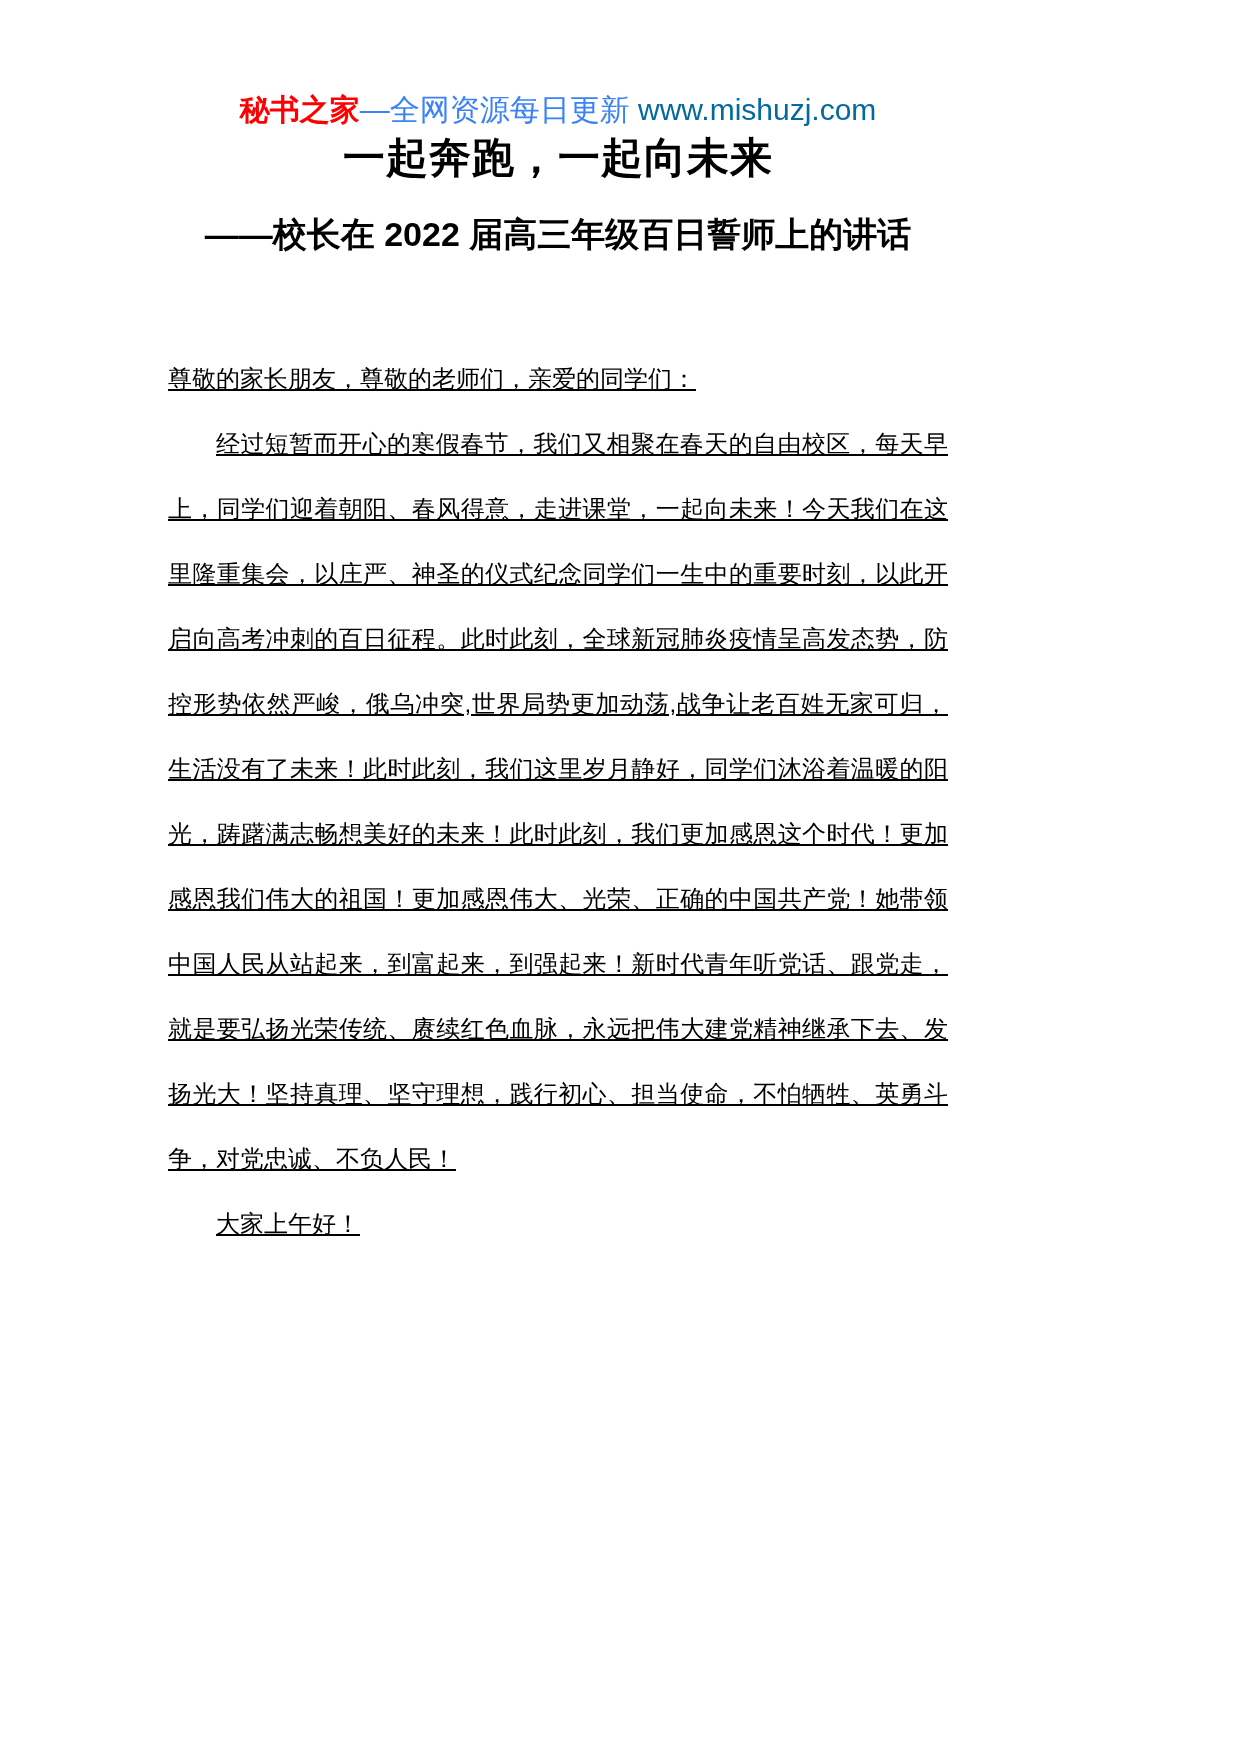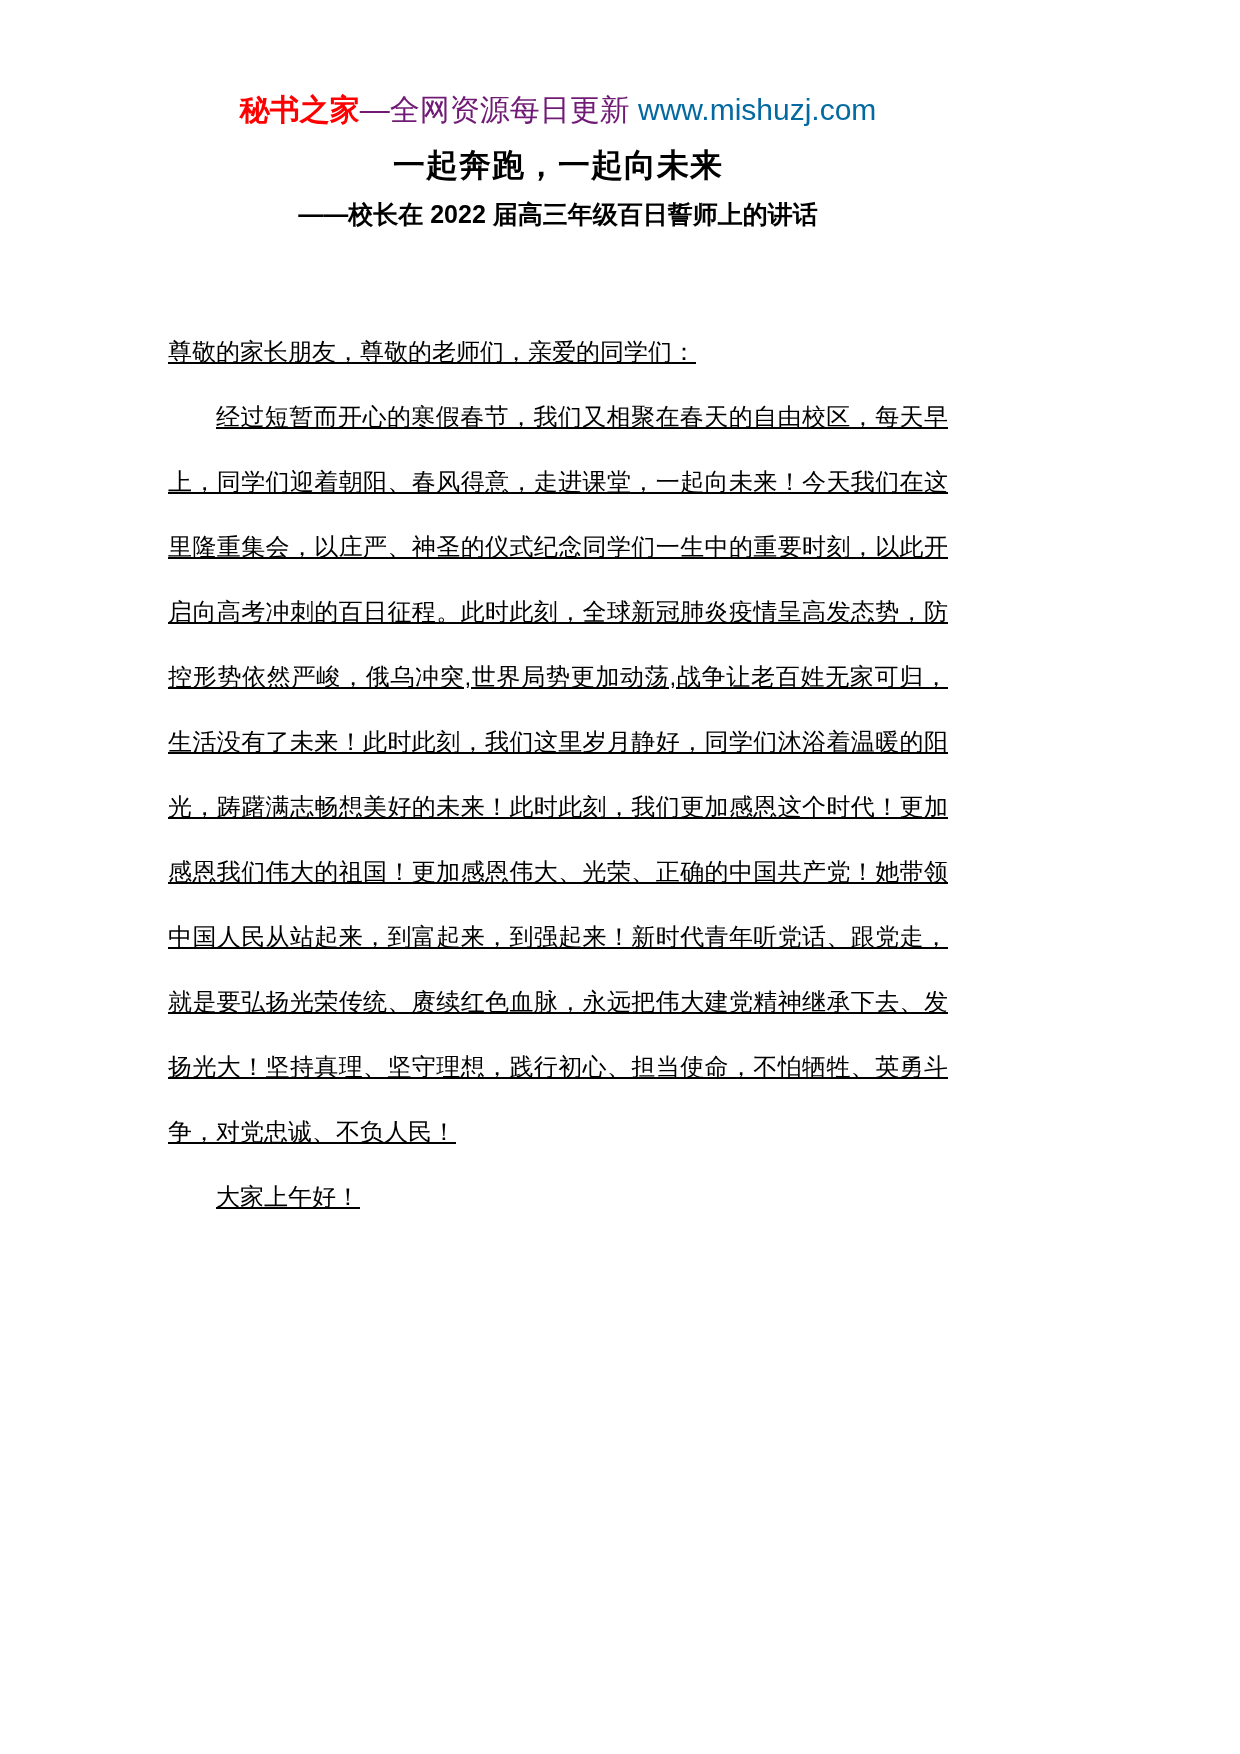--- a/index.html
+++ b/index.html
@@ -23,37 +23,36 @@
     font-size: 30px;
     line-height: 40px;
     white-space: nowrap;
   }
   .doc-header .brand {
     color: #ff0000;
     font-weight: bold;
     text-align: right;
   }
   .doc-header .tagline {
-    color: #701a75;
+    color: #3b82f6;
   }
   .doc-header .url {
     color: #0369a1;
     text-decoration: none;
   }
   .title {
-    margin-top: 14px;
     text-align: center;
-    font-size: 32px;
+    font-size: 42px;
     font-weight: bold;
     letter-spacing: 1px;
   }
   .subtitle {
-    margin-top: 10px;
+    margin-top: 26px;
     text-align: center;
-    font-size: 25px;
+    font-size: 34px;
     font-weight: bold;
   }
   .body-text {
     margin-top: 88px;
     font-size: 24px;
     line-height: 65px;
     text-align: justify;
     text-decoration: underline;
   }
   .body-text p { margin: 0; }

